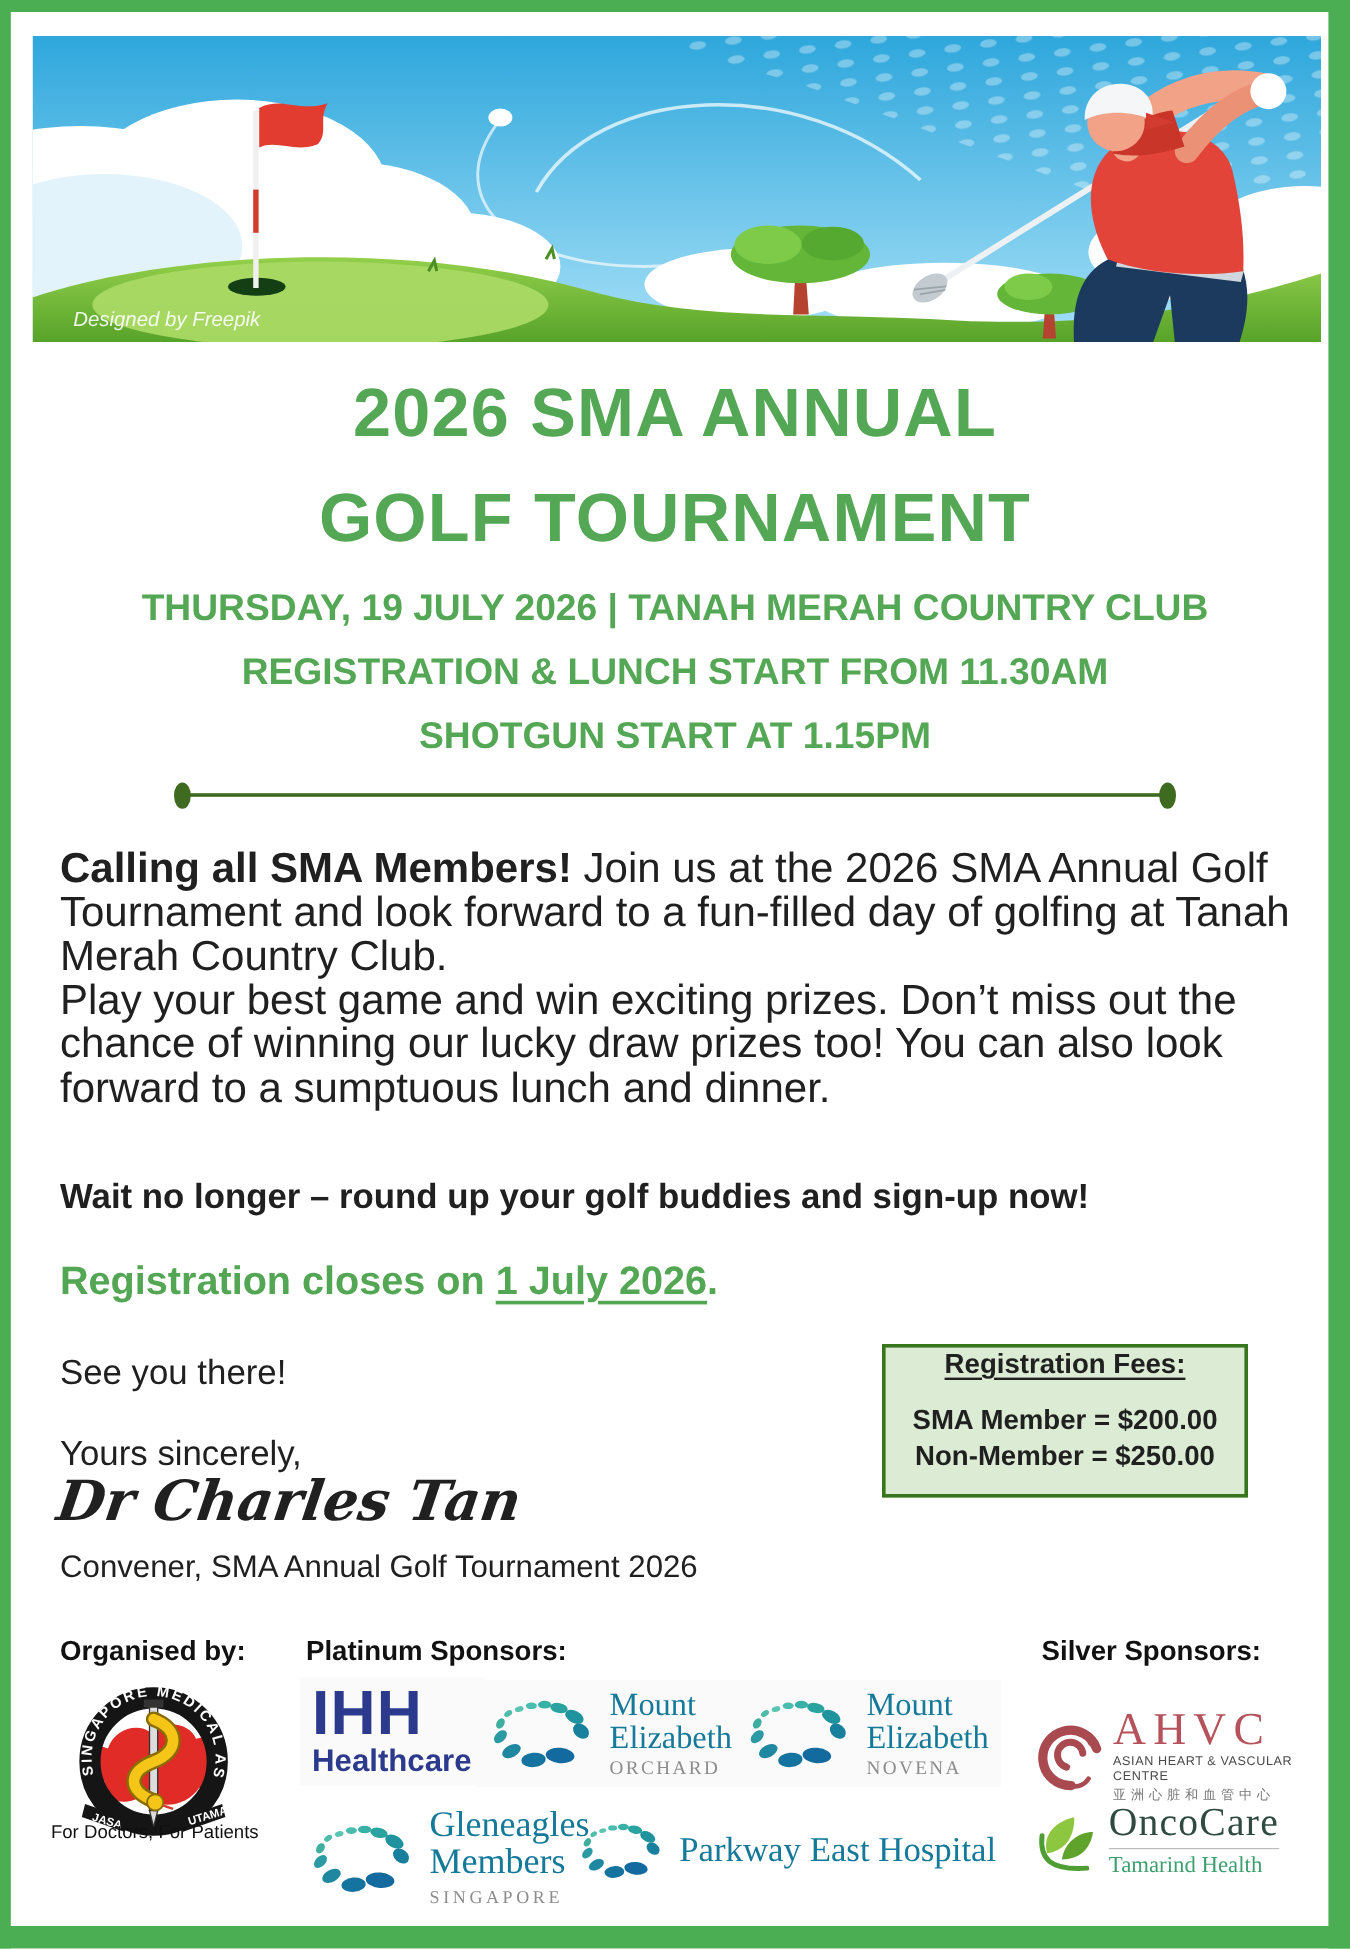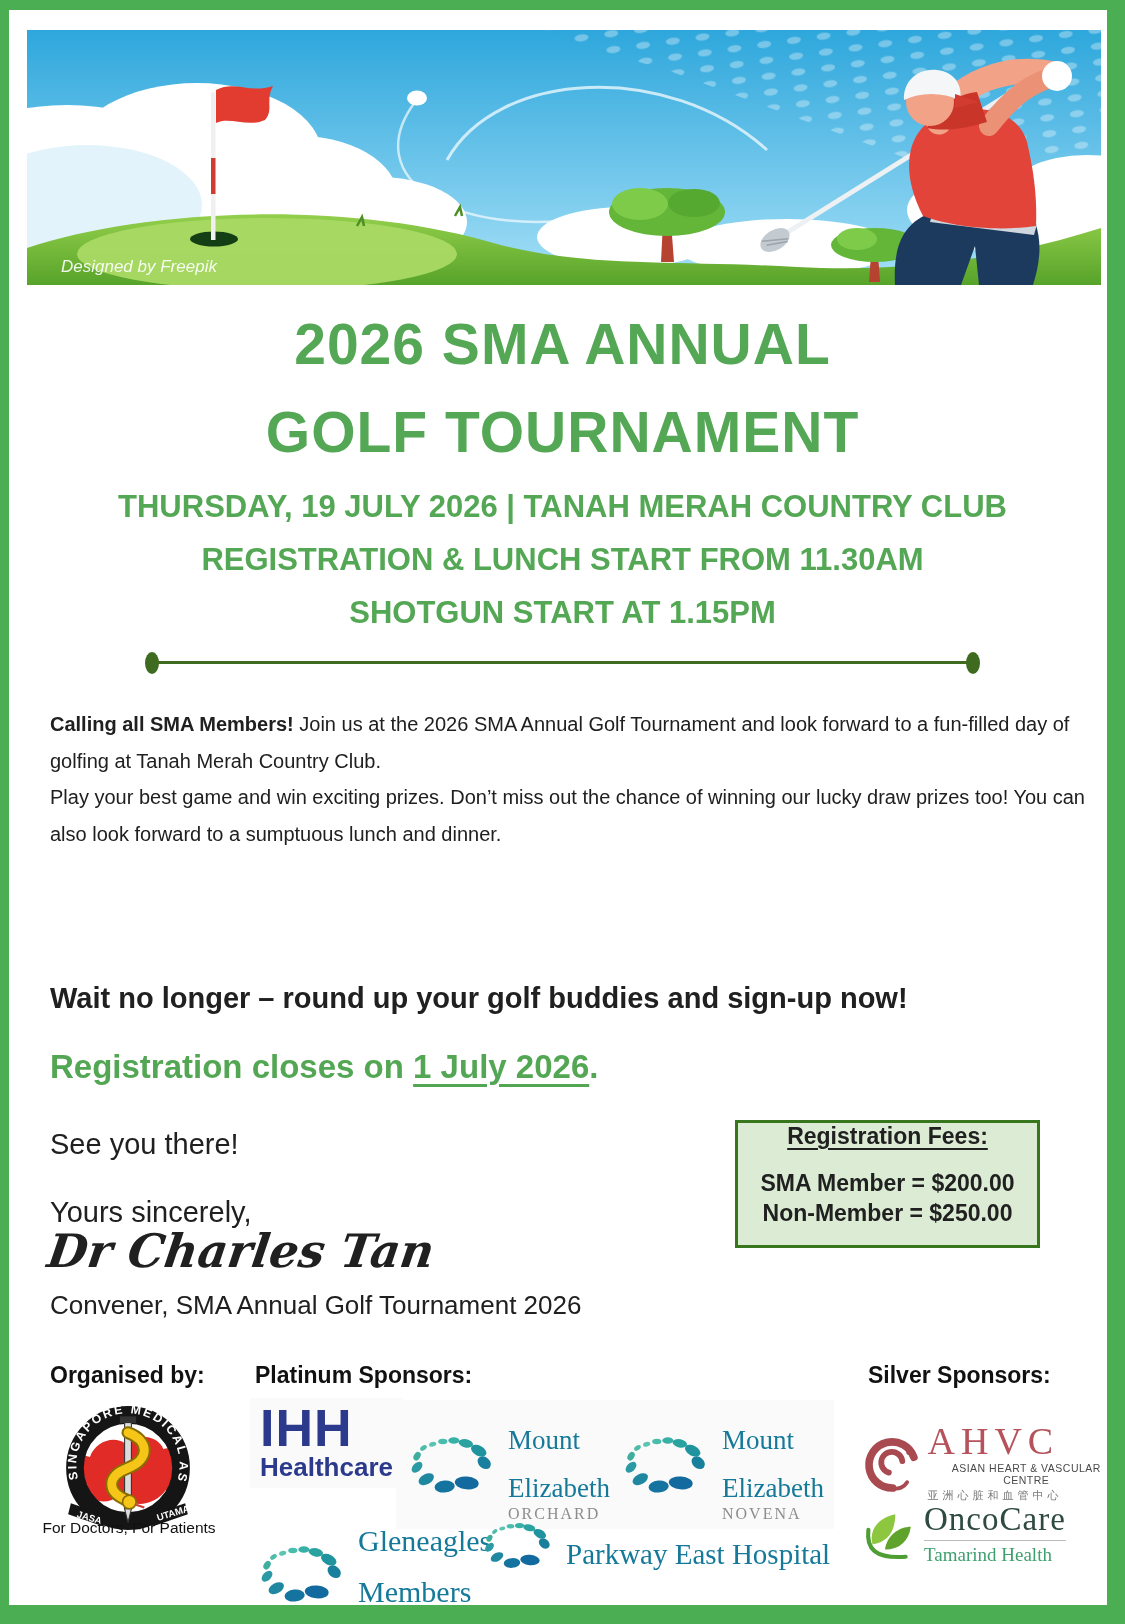--- a/index.html
+++ b/index.html
@@ -20,51 +20,51 @@
   
   .title{left:0;right:0;top:300px;text-align:center;color:#54a754;font-weight:800;
          font-size:57px;line-height:88px;letter-spacing:1px;}
   .details{left:0;right:0;top:480px;text-align:center;color:#54a754;font-weight:700;
            font-size:31px;line-height:53px;white-space:nowrap;}
   .divider{left:145px;top:652px;width:835px;height:22px;}
   .divider .line{position:absolute;left:6px;right:6px;top:9px;height:3px;background:#3e6b1f;}
   .divider .dot{position:absolute;top:0;width:14px;height:22px;border-radius:50%;background:#3e6b1f;}
   .divider .dot.l{left:0;} .divider .dot.r{right:0;}
   
-  .bodytext{left:50px;width:1040px;top:706px;font-size:20px;line-height:36.6px;}
+  .bodytext{left:50px;width:1040px;top:706px;font-size:35px;line-height:36.6px;}
   .bodytext p{margin:0;}
   .callout{left:50px;width:1040px;top:982px;font-size:29px;font-weight:700;}
   .closing{left:50px;width:1040px;top:1048px;font-size:33px;font-weight:700;color:#53a653;}
   .closing .u{text-decoration:underline;text-underline-offset:6px;}
   .seeyou{left:50px;top:1128px;font-size:29px;}
   .sincerely{left:50px;top:1196px;font-size:29px;}
   .signature{left:48px;top:1224px;font-size:46px;font-weight:700;font-style:italic;
              font-family:"DejaVu Serif",serif;transform:skewX(-8deg);transform-origin:left;}
   .convener{left:50px;top:1290px;font-size:26px;}
   
   .fees{left:735px;top:1120px;width:305px;height:128px;background:#dcecd4;border:3px solid #38761d;
         box-sizing:border-box;text-align:center;}
   .fees .ft{font-size:23px;font-weight:700;text-decoration:underline;text-underline-offset:4px;}
   .fees .fl{font-size:23px;font-weight:700;line-height:30px;}
   .fees .gap{height:18px;}
   
   .sp-label{position:absolute;top:1362px;font-size:23px;font-weight:700;color:#111;white-space:nowrap;}
   .logo{position:absolute;display:flex;align-items:center;gap:10px;}
   .tile{background:#fafafa;padding:6px 10px;}
   .swirl{width:92px;height:59px;flex:none;}
-  .serifteal{font-family:"Liberation Serif",serif;color:#15799a;margin-top:20px;}
+  .serifteal{font-family:"Liberation Serif",serif;color:#15799a;}
   .ihh-mark{font-size:52px;font-weight:900;color:#2b3a8c;line-height:48px;letter-spacing:1px;}
   .ihh-sub{font-size:26px;font-weight:700;color:#2b3a8c;line-height:30px;}
   .me-name{font-size:27px;line-height:28px;}
   .me-sub{font-family:"Liberation Serif",serif;font-size:16px;color:#8c8c8c;letter-spacing:2px;margin-top:3px;}
   .gh-name{font-size:30px;line-height:31px;}
-  .gh-sub{font-family:"Liberation Serif",serif;font-size:15px;color:#8c8c8c;letter-spacing:3px;margin-top:18px;}
+  .gh-sub{font-family:"Liberation Serif",serif;font-size:15px;color:#8c8c8c;letter-spacing:3px;margin-top:7px;}
   .pe-name{font-size:29px;}
   .ahvc-name{font-family:"Liberation Serif",serif;font-size:38px;color:#b5525b;letter-spacing:6px;line-height:38px;}
-  .ahvc-sub1{font-size:10.5px;color:#4a4a4a;letter-spacing:.5px;margin-top:2px;text-align:center;}
+  .ahvc-sub1{font-size:10.5px;color:#4a4a4a;letter-spacing:.5px;margin-top:2px;}
   .ahvc-sub2{font-size:11px;color:#777;letter-spacing:4px;margin-top:2px;}
   .onco-name{font-family:"Liberation Serif",serif;font-size:33px;color:#2f4a40;letter-spacing:1px;line-height:34px;}
   .onco-rule{height:1px;background:#b9bdbb;margin:4px 0 3px 0;}
   .onco-sub{font-family:"Liberation Serif",serif;font-size:19px;color:#3fa06f;}
   .sma-tag{position:absolute;left:34px;top:1519px;width:190px;text-align:center;font-size:15.5px;color:#111;}
 </style>
 </head>
 <body>
 
 <div class="page">

